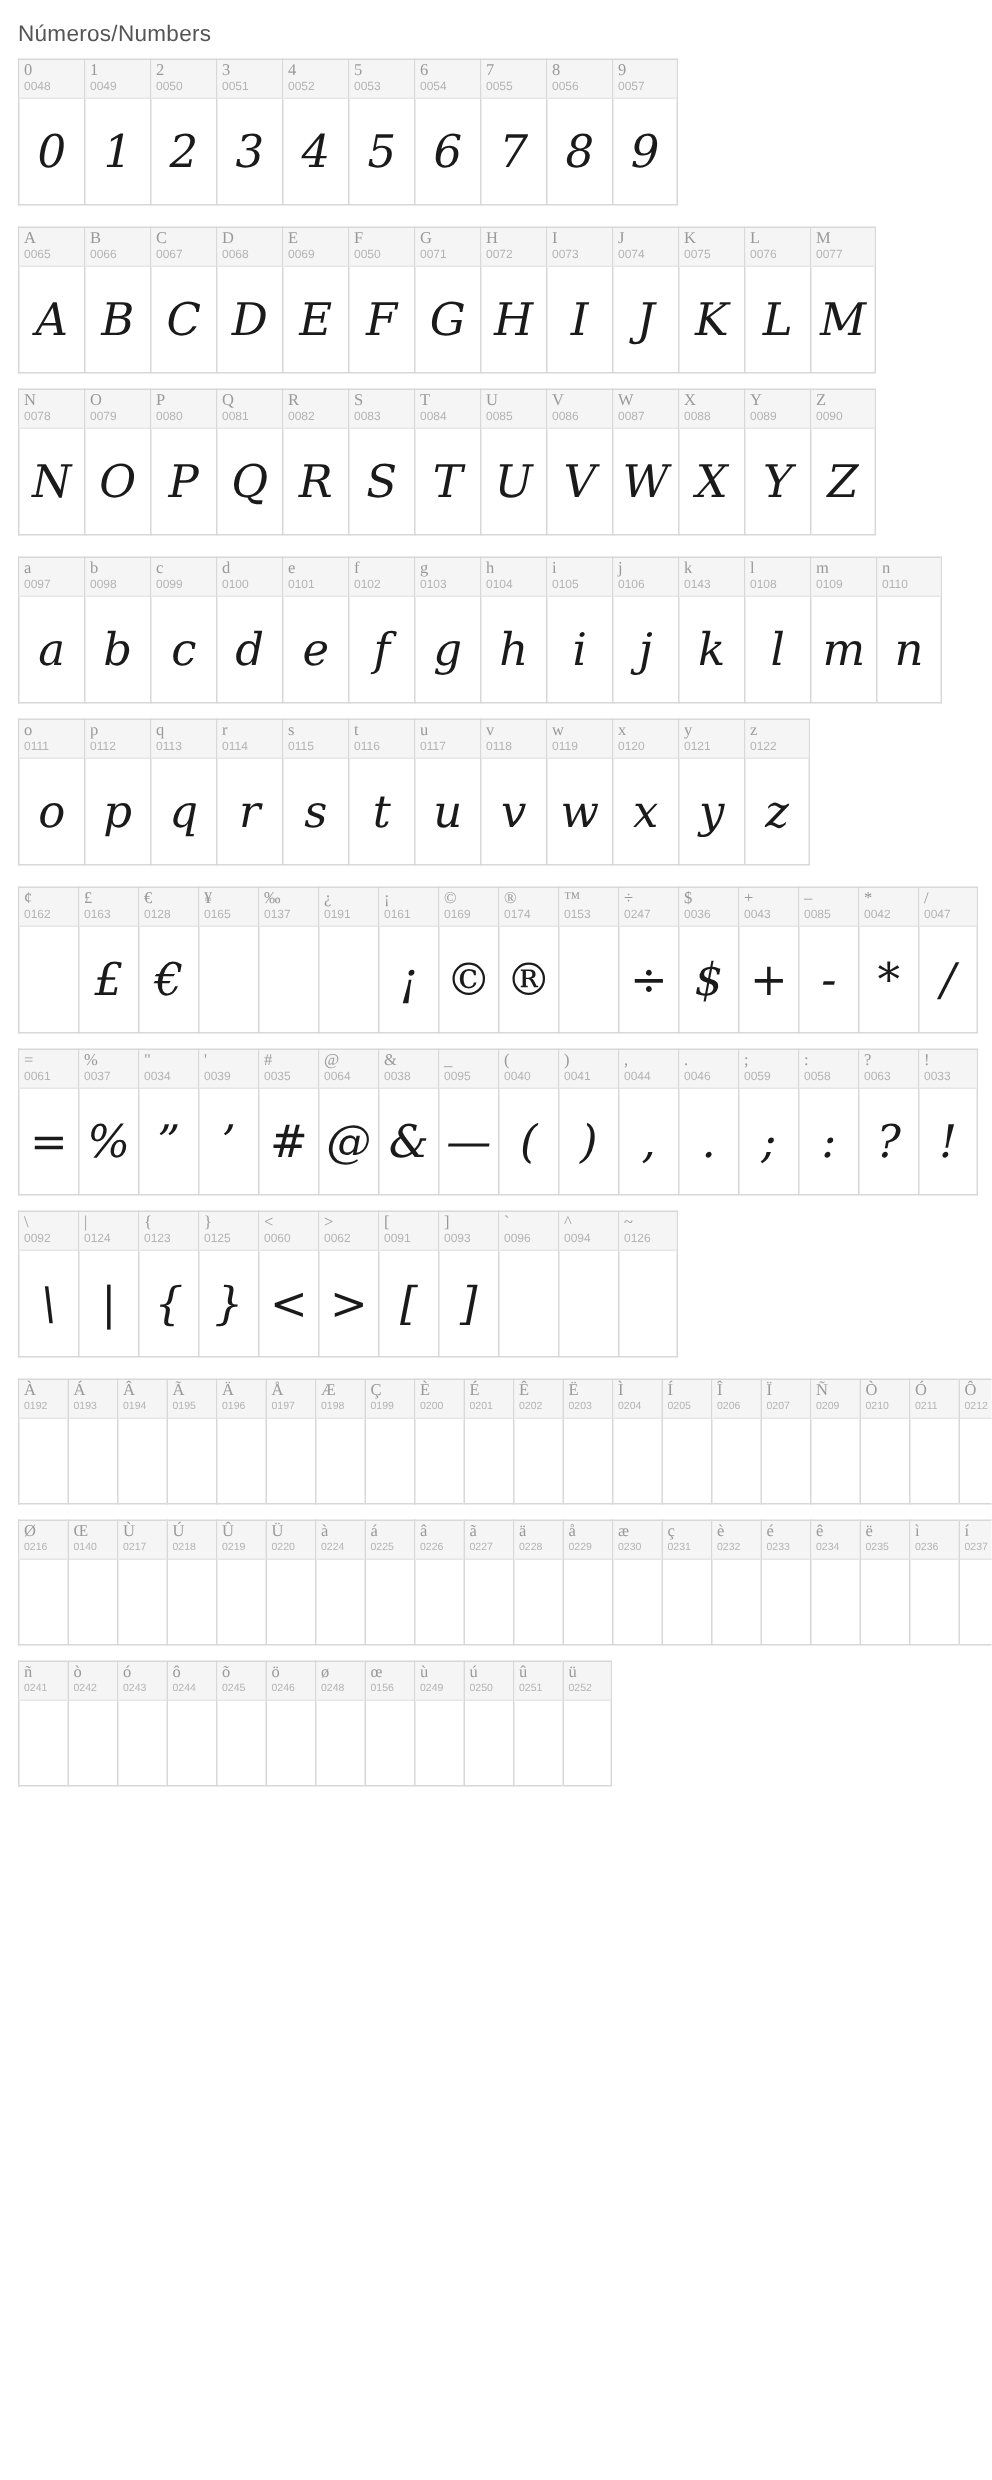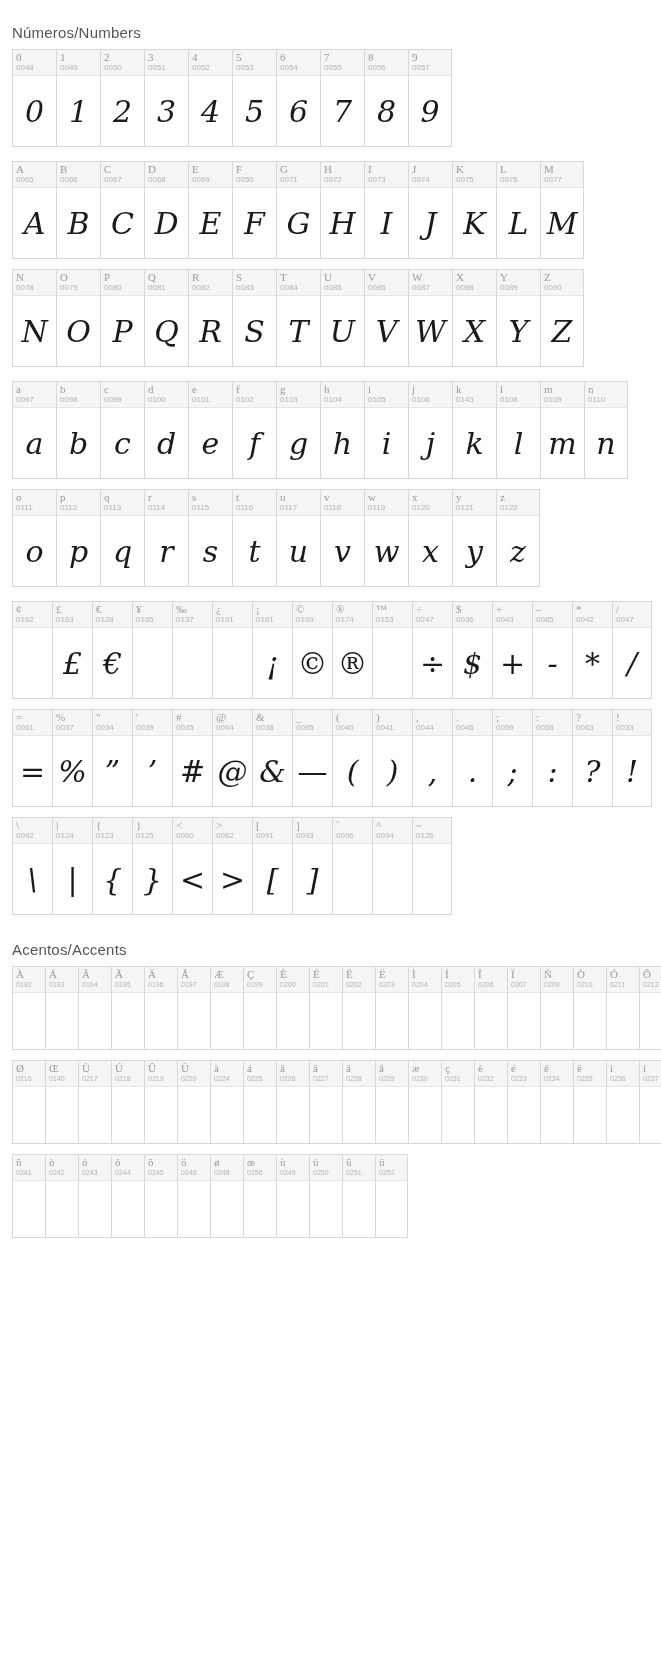--- a/index.html
+++ b/index.html
@@ -8,21 +8,21 @@
     background: #ffffff;
   }
   body {
     width: 661px;
     font-family: "Liberation Sans", sans-serif;
     color: #333333;
   }
   .page {
     width: 566px;
     box-sizing: border-box;
-    padding: 12px 0 20px 0;
+    padding: 2px 0 20px 0;
   }
   .section {
     margin: 0 0 4px 0;
   }
   .section-title {
     font-size: 15px;
     color: #555555;
     font-weight: normal;
     margin: 0 0 8px 12px;
     padding-top: 12px;
@@ -867,21 +867,20 @@
             <div class="hdr">
               <span class="ch">~</span>
               <span class="code">0126</span>
             </div>
             <div class="glyph"></div>
           </div>
         </div>
       </div>
     </div>
     <div class="section">
-      <div class="section-title">Acentos/Accents</div>
       <div class="grid">
         <div class="rowblock accents">
           <div class="cell empty">
             <div class="hdr">
               <span class="ch">À</span>
               <span class="code">0192</span>
             </div>
             <div class="glyph"></div>
           </div>
           <div class="cell empty">

